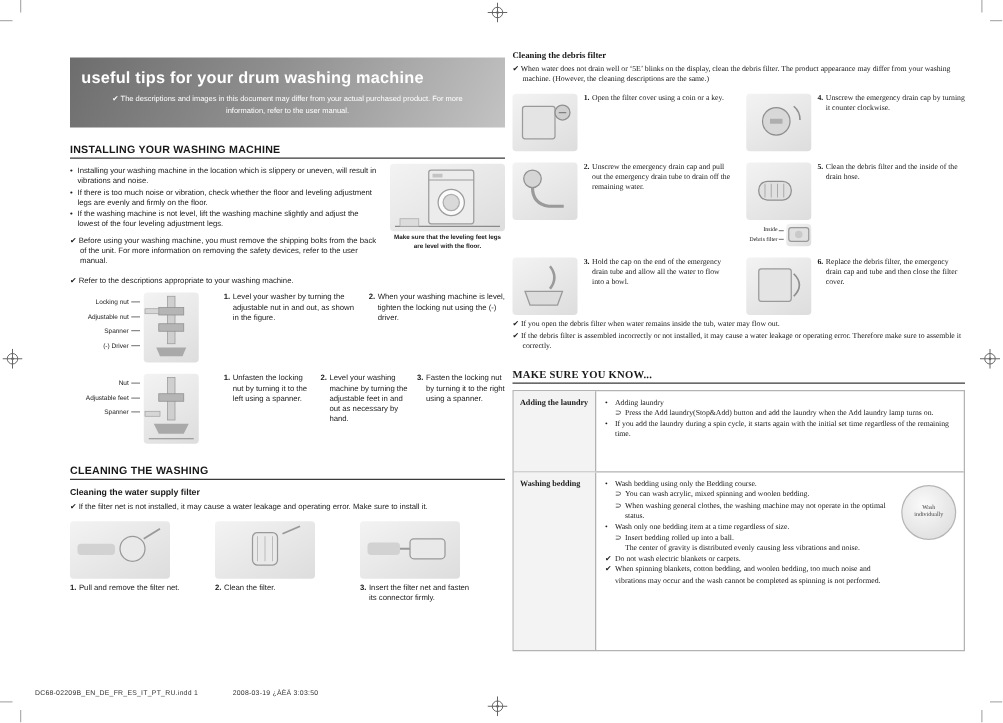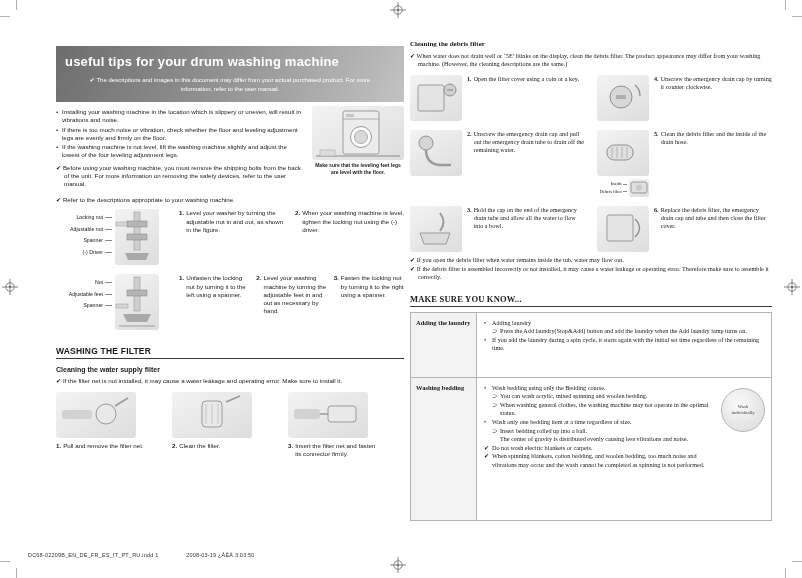--- a/index.html
+++ b/index.html
@@ -125,20 +125,21 @@
   <div class="cm h" style="right:0;bottom:16px"></div>
   <div class="cm v" style="right:16px;bottom:0"></div>
 
   <div class="col-left">
 
     <div class="banner">
       <div class="banner-title">useful tips for your drum washing machine</div>
       <div class="banner-note">✔ The descriptions and images in this document may differ from your actual purchased product. For more information, refer to the user manual.</div>
     </div>
 
+    <div class="sect-head">INSTALLING YOUR WASHING MACHINE</div>
     <div class="inst-row">
       <div class="inst-text">
         <ul class="blist">
           <li>Installing your washing machine in the location which is slippery or uneven, will result in vibrations and noise.</li>
           <li>If there is too much noise or vibration, check whether the floor and leveling adjustment legs are evenly and firmly on the floor.</li>
           <li>If the washing machine is not level, lift the washing machine slightly and adjust the lowest of the four leveling adjustment legs.</li>
         </ul>
         <p class="checknote">✔ Before using your washing machine, you must remove the shipping bolts from the back of the unit. For more information on removing the safety devices, refer to the user manual.</p>
       </div>
       <figure class="inst-fig">
@@ -205,21 +206,21 @@
       <div class="dg-step">
         <b>2.</b>
         <span>Level your washing machine by turning the adjustable feet in and out as necessary by hand.</span>
       </div>
       <div class="dg-step">
         <b>3.</b>
         <span>Fasten the locking nut by turning it to the right using a spanner.</span>
       </div>
     </div>
 
-    <div class="sect-head">WASHING THE FILTER</div>
+    <div class="sect-head">CLEANING THE WASHING</div>
     <div class="subhead">Cleaning the water supply filter</div>
     <p class="checknote">✔ If the filter net is not installed, it may cause a water leakage and operating error. Make sure to install it.</p>
 
     <div class="cf-row">
       <figure class="cf-fig">
         <svg class="ill" width="80" height="46" viewBox="0 0 80 46">
           <rect x="6" y="18" width="30" height="9" rx="3" fill="#d2d2d2"></rect>
           <circle cx="50" cy="22" r="10" fill="#e9e9e9" stroke="#999999"></circle>
           <line x1="59" y1="14" x2="72" y2="6" stroke="#999999" stroke-width="1.5"></line>
         </svg>

